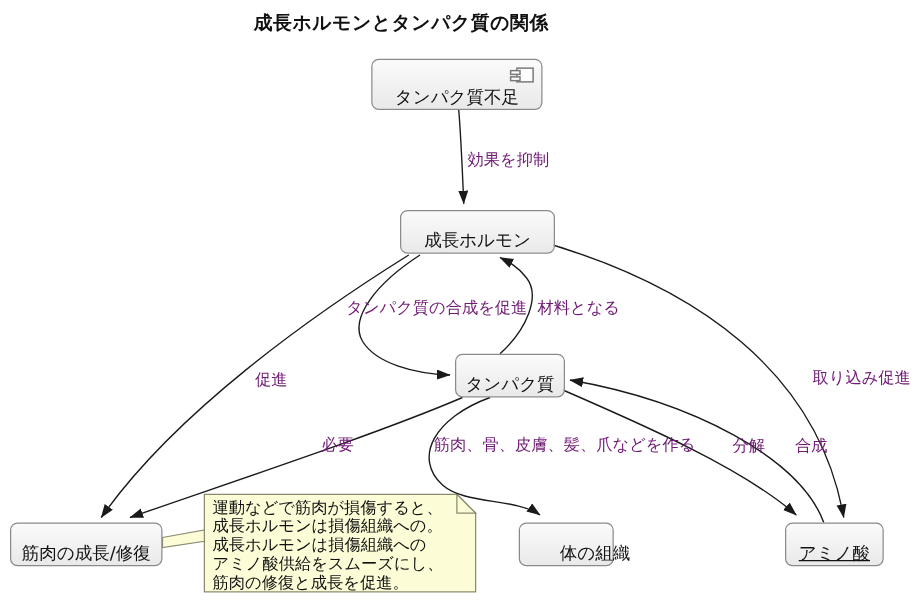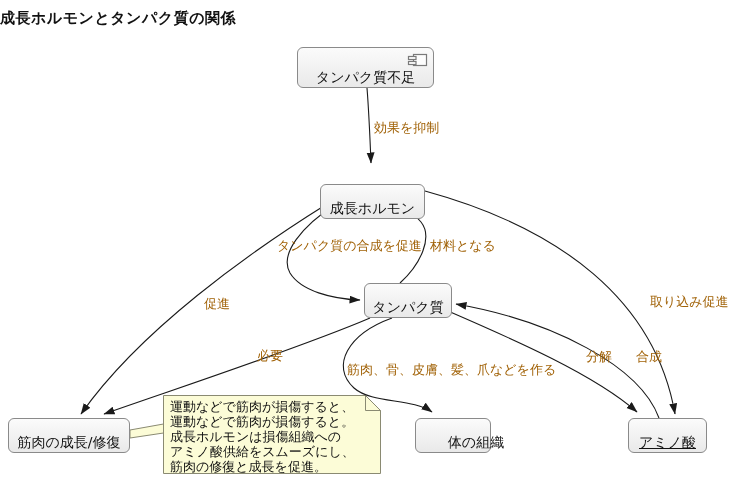--- a/index.html
+++ b/index.html
@@ -1,47 +1,47 @@
 <!DOCTYPE html>
 <html style="--line-color: #1a1a1a; --node-border: #8a8a8a; --node-fill-top: #fbfbfb; --node-fill-bottom: #e9e9e9; --note-fill: #fcfcd7; --note-border: #8a8a72; --text-color: #111111;"><head>
 <meta charset="utf-8">
 <style>
   html,body{margin:0;padding:0;background:#ffffff;}
   #canvas{
     position:relative;width:735px;height:485px;background:#ffffff;overflow:hidden;
     font-family:"DejaVu Sans","Liberation Sans",sans-serif;color:var(--text-color,#111);
   }
   #title{
-    position:absolute;top:9px;left:0;width:586px;
-    font-size:15px;font-weight:bold;letter-spacing:.5px;
+    position:absolute;top:9px;left:0;width:586px;text-align:center;
+    font-size:15px;font-weight:bold;letter-spacing:.5px;padding-left:28px;
   }
   #edges{position:absolute;left:0;top:0;width:735px;height:485px;}
   .node{
     position:absolute;box-sizing:border-box;
     background:linear-gradient(var(--node-fill-top,#fbfbfb),var(--node-fill-bottom,#e9e9e9));
     border:1.4px solid var(--node-border,#8a8a8a);border-radius:6px;
     display:flex;align-items:flex-end;justify-content:center;
     font-size:14px;white-space:nowrap;
   }
   #node-deficiency{left:297px;top:47px;width:137px;height:41px;}
-  #node-hormone{left:320px;top:168px;width:105px;height:35px;margin-top:16px;}
+  #node-hormone{left:320px;top:168px;width:124px;height:35px;}
   #node-protein{left:364px;top:283px;width:88px;height:35px;}
   #node-muscle{left:8px;top:418px;width:122px;height:35px;}
   #node-tissue{left:415px;top:418px;width:76px;height:35px;padding-left:46px;}
   #node-amino{left:628px;top:418px;width:79px;height:35px;text-decoration:underline;}
   .component-icon{position:absolute;top:5px;right:5px;}
   .edge-label{
-    position:absolute;font-size:13px;white-space:nowrap;color:#a16207;background:transparent;
+    position:absolute;font-size:13px;white-space:nowrap;color:#701a75;background:transparent;
   }
   #lbl-suppress{left:374px;top:119px;}
   #lbl-synthesis{left:277px;top:237px;}
   #lbl-material{left:430px;top:237px;}
   #lbl-promote{left:204px;top:295px;}
   #lbl-necessary{left:257px;top:347px;}
-  #lbl-tissues{left:347px;top:361px;}
+  #lbl-tissues{left:347px;top:347px;}
   #lbl-decompose{left:586px;top:348px;text-align:center;}
   #lbl-synthesize{left:636px;top:348px;}
   #lbl-uptake{left:650px;top:293px;}
   #note-text{
     position:absolute;left:170px;top:399px;width:204px;
     font-size:13px;line-height:15.1px;white-space:nowrap;
   }
 </style>
 </head>
 <body>
@@ -101,19 +101,19 @@
   <div class="edge-label" id="lbl-material">材料となる</div>
   <div class="edge-label" id="lbl-promote">促進</div>
   <div class="edge-label" id="lbl-necessary">必要</div>
   <div class="edge-label" id="lbl-tissues">筋肉、骨、皮膚、髪、爪などを作る</div>
   <div class="edge-label" id="lbl-decompose">分解</div>
   <div class="edge-label" id="lbl-synthesize">合成</div>
   <div class="edge-label" id="lbl-uptake">取り込み促進</div>
 
   <div id="note-text">
     <div>運動などで筋肉が損傷すると、</div>
-    <div>運動などで筋肉が損傷すると。</div>
+    <div>成長ホルモンは損傷組織への。</div>
     <div>成長ホルモンは損傷組織への</div>
     <div>アミノ酸供給をスムーズにし、</div>
     <div>筋肉の修復と成長を促進。</div>
   </div>
 
 </div>
 
 </body></html>

